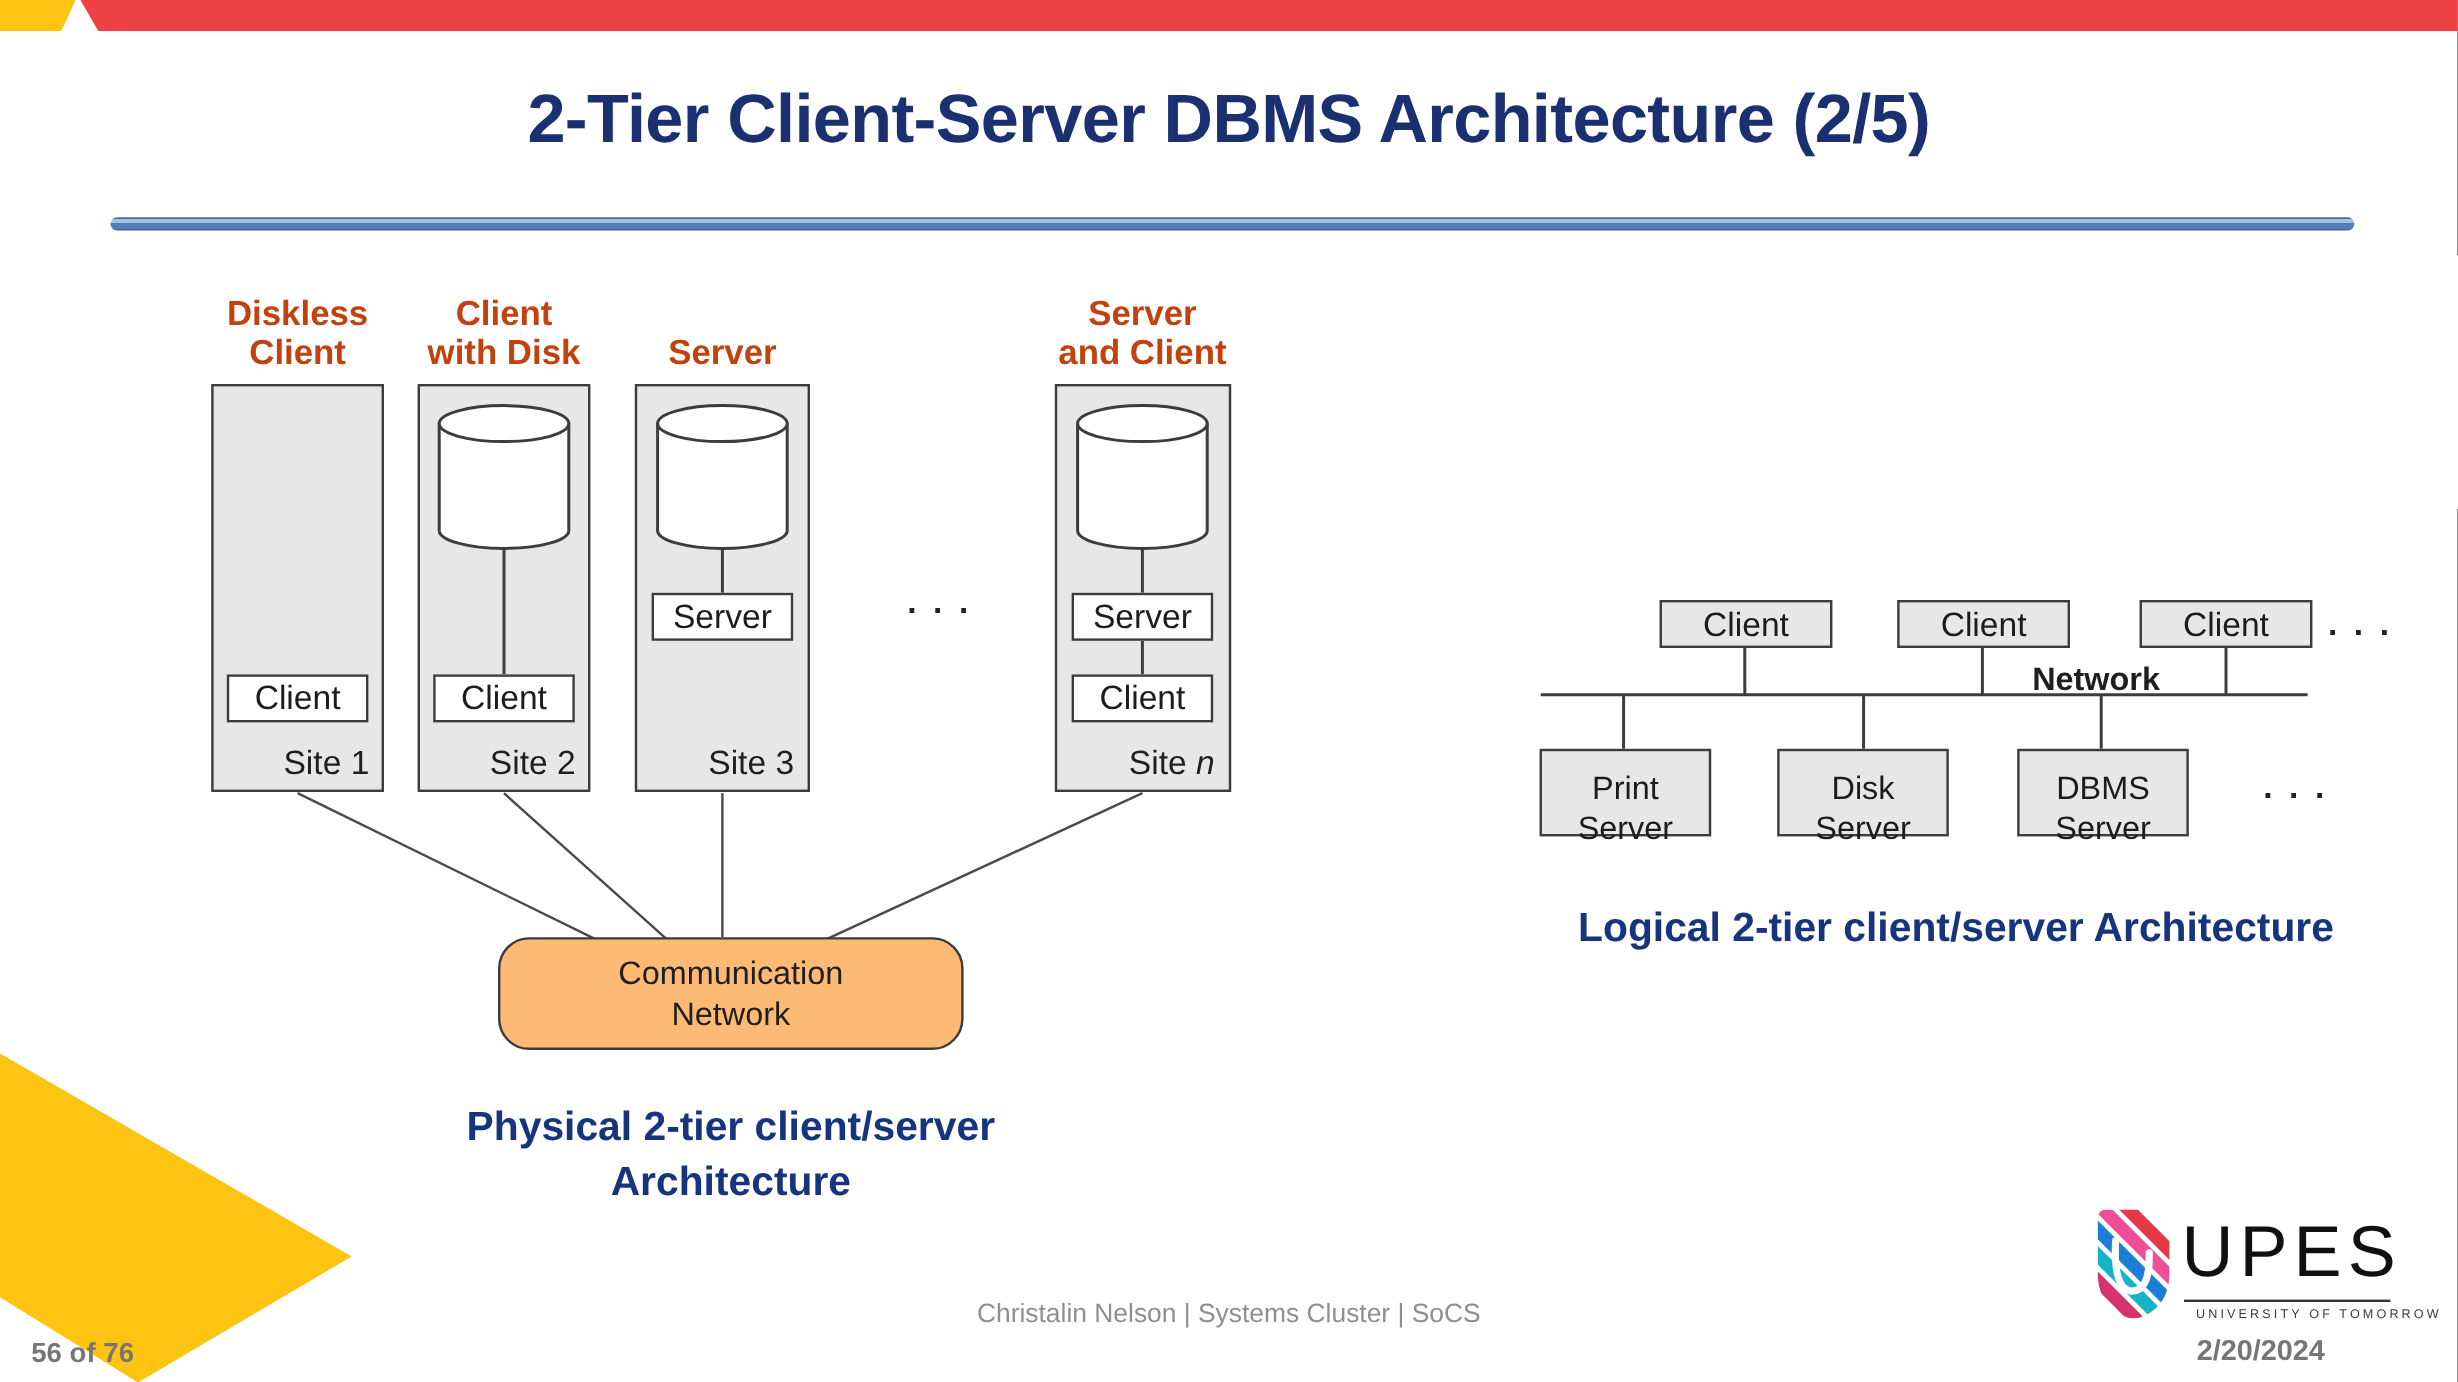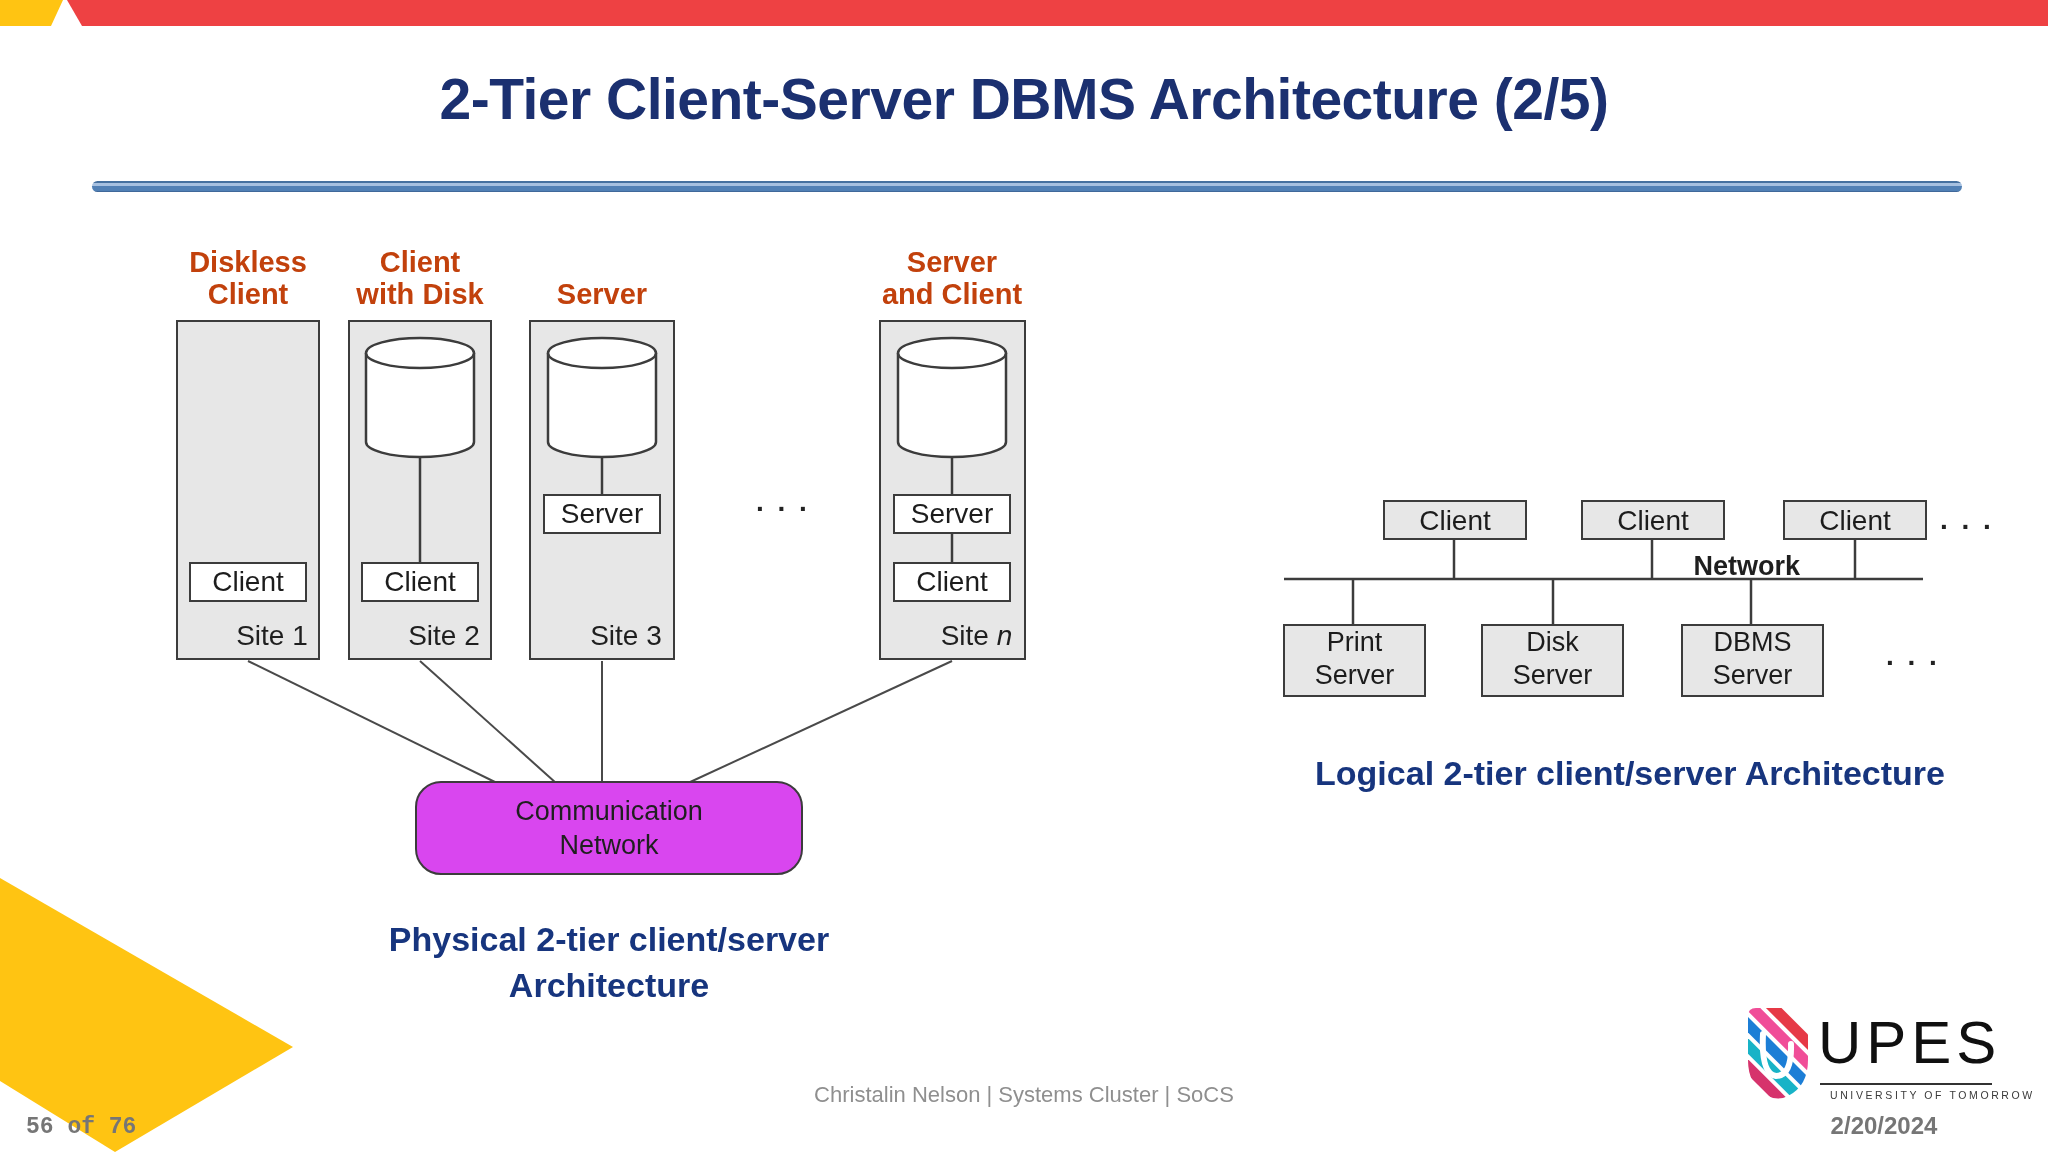--- a/index.html
+++ b/index.html
@@ -17,35 +17,35 @@
     font-size:57px;font-weight:bold;color:#1B3070;letter-spacing:-0.5px;}
   .divider{position:absolute;left:92px;top:181px;width:1870px;height:11px;border-radius:6px;
     background:linear-gradient(180deg,#45709f 0%,#45709f 16%,#a6c0e0 16%,#a6c0e0 44%,#5180b5 44%,#5180b5 88%,#40689a 88%,#40689a 100%);}
   .site-col{position:absolute;background:#E7E7E7;border:2.5px solid #3c3c3c;box-sizing:border-box;}
   .inner-box{position:absolute;background:#ffffff;border:2px solid #3c3c3c;box-sizing:border-box;
     font-size:28px;color:#1c1c1c;text-align:center;line-height:36px;}
   .col-header{position:absolute;text-align:center;font-weight:bold;font-size:29px;line-height:32px;color:#c2410c;}
   .site-label{position:absolute;text-align:center;font-size:28px;color:#1f1f1f;padding-left:24px;}
   .cyl{position:absolute;}
   .ellipsis{position:absolute;font-size:28px;font-weight:bold;letter-spacing:3px;color:#222;}
-  .comm-box{position:absolute;left:415px;top:781px;width:388px;height:94px;background:#d946ef;
+  .comm-box{position:absolute;left:415px;top:781px;width:388px;height:94px;background:#fdba74;
     border:2.5px solid #3c3c3c;border-radius:26px;box-sizing:border-box;text-align:center;
     font-size:27px;line-height:34px;color:#1f1f1f;padding-top:11px;}
   .caption{position:absolute;font-size:34px;font-weight:bold;color:#17357E;text-align:center;line-height:46px;}
   
   .lg-client{position:absolute;background:#E7E7E7;border:2px solid #3c3c3c;box-sizing:border-box;
     width:144px;height:40px;font-size:28px;color:#1c1c1c;text-align:center;line-height:37px;top:500px;}
   .lg-server{position:absolute;background:#E7E7E7;border:2px solid #3c3c3c;box-sizing:border-box;
-    width:143px;height:73px;font-size:27px;color:#1c1c1c;text-align:center;line-height:33px;top:624px;padding-top:0;}
+    width:143px;height:73px;font-size:27px;color:#1c1c1c;text-align:center;line-height:33px;top:624px;padding-top:15px;}
   .net-label{position:absolute;left:1660px;top:551px;width:140px;text-align:right;
     font-size:27px;font-weight:bold;color:#1f1f1f;}
   
   .footer-credit{position:absolute;left:0;top:1082px;width:2048px;text-align:center;
     font-size:22px;color:#8f8f8f;}
-  .page-indicator{position:absolute;left:26px;top:1114px;font-size:23px;font-weight:bold;color:#767676;font-family:Liberation Mono, monospace;}
+  .page-indicator{position:absolute;left:26px;top:1114px;font-size:23px;font-weight:bold;color:#767676;}
   .slide-date{position:absolute;left:1824px;top:1112px;width:120px;text-align:center;
     font-size:24px;font-weight:bold;color:#767676;}
   .bottom-yellow{position:absolute;left:0;top:878px;width:293px;height:274px;background:#FFC412;
     clip-path:polygon(0 0,293px 169px,115px 274px,0 203px);}
   
   .logo{position:absolute;left:1746px;top:1004px;width:250px;height:100px;}
   .logo-shield{position:absolute;left:0;top:2px;}
   .logo-word{position:absolute;left:72px;top:8px;width:176px;text-align:center;
     font-size:60px;font-weight:500;letter-spacing:5px;color:#101010;line-height:62px;}
   .logo-rule{position:absolute;left:74px;top:79px;width:172px;height:2px;background:#333;}

